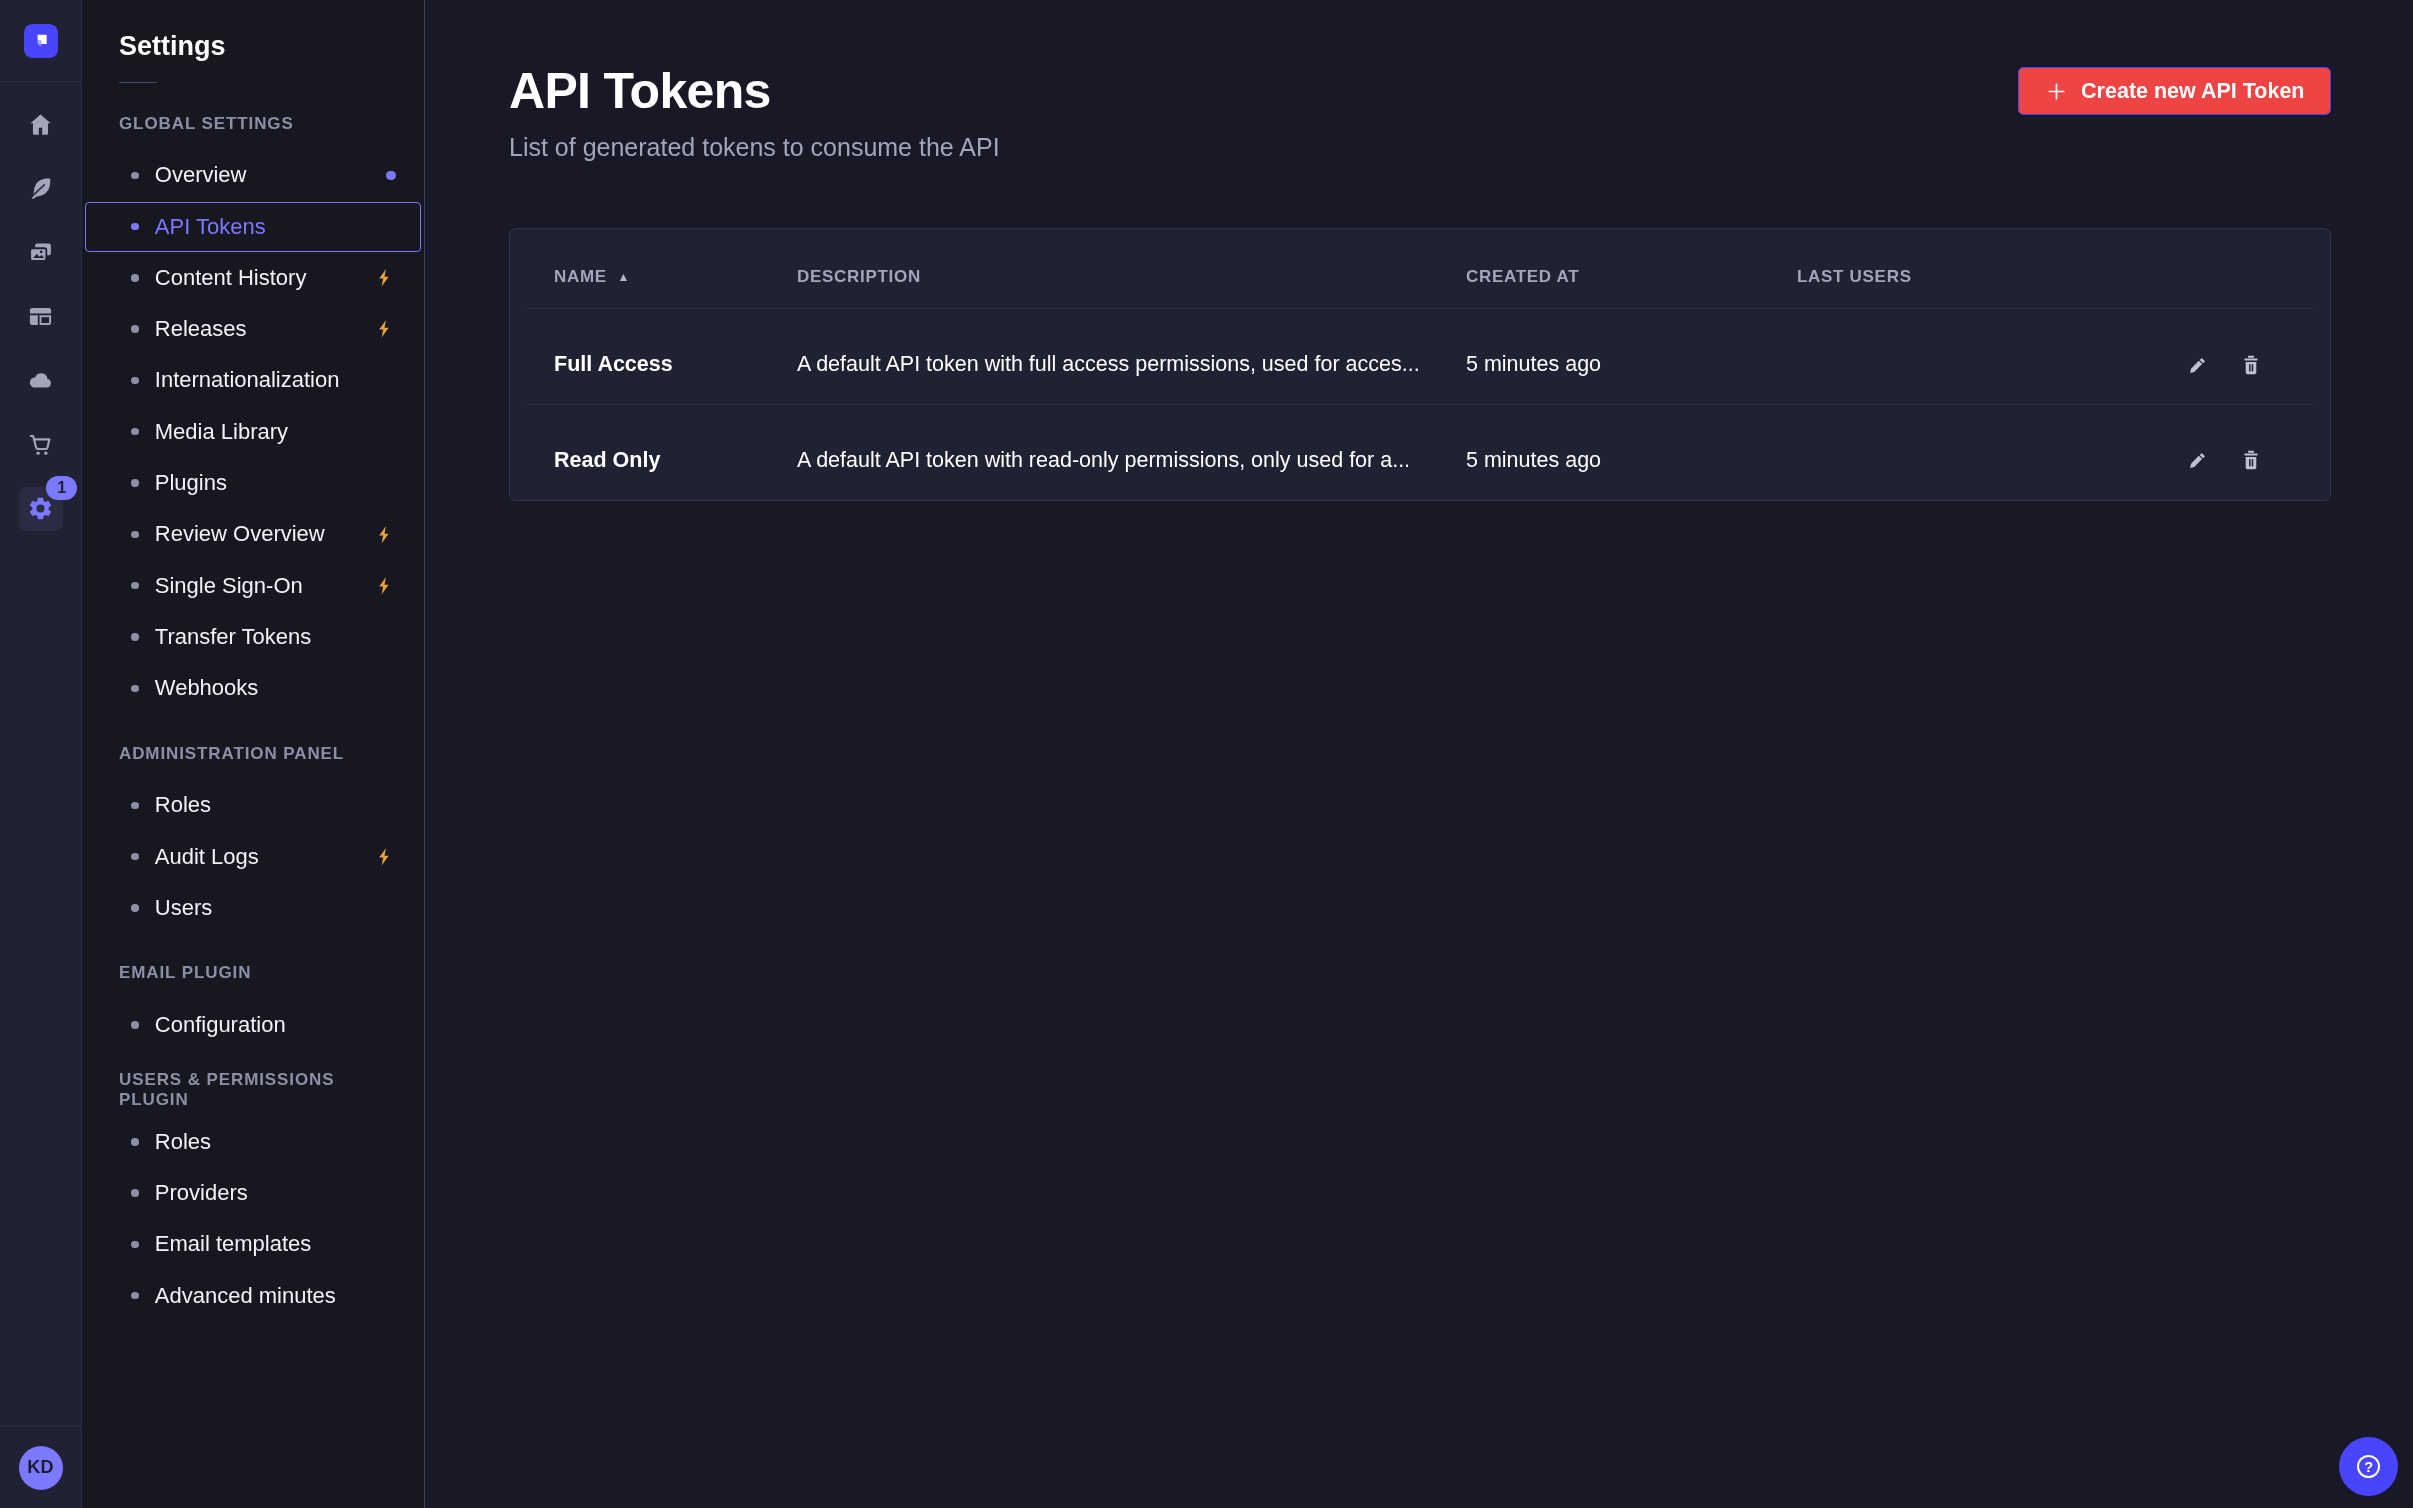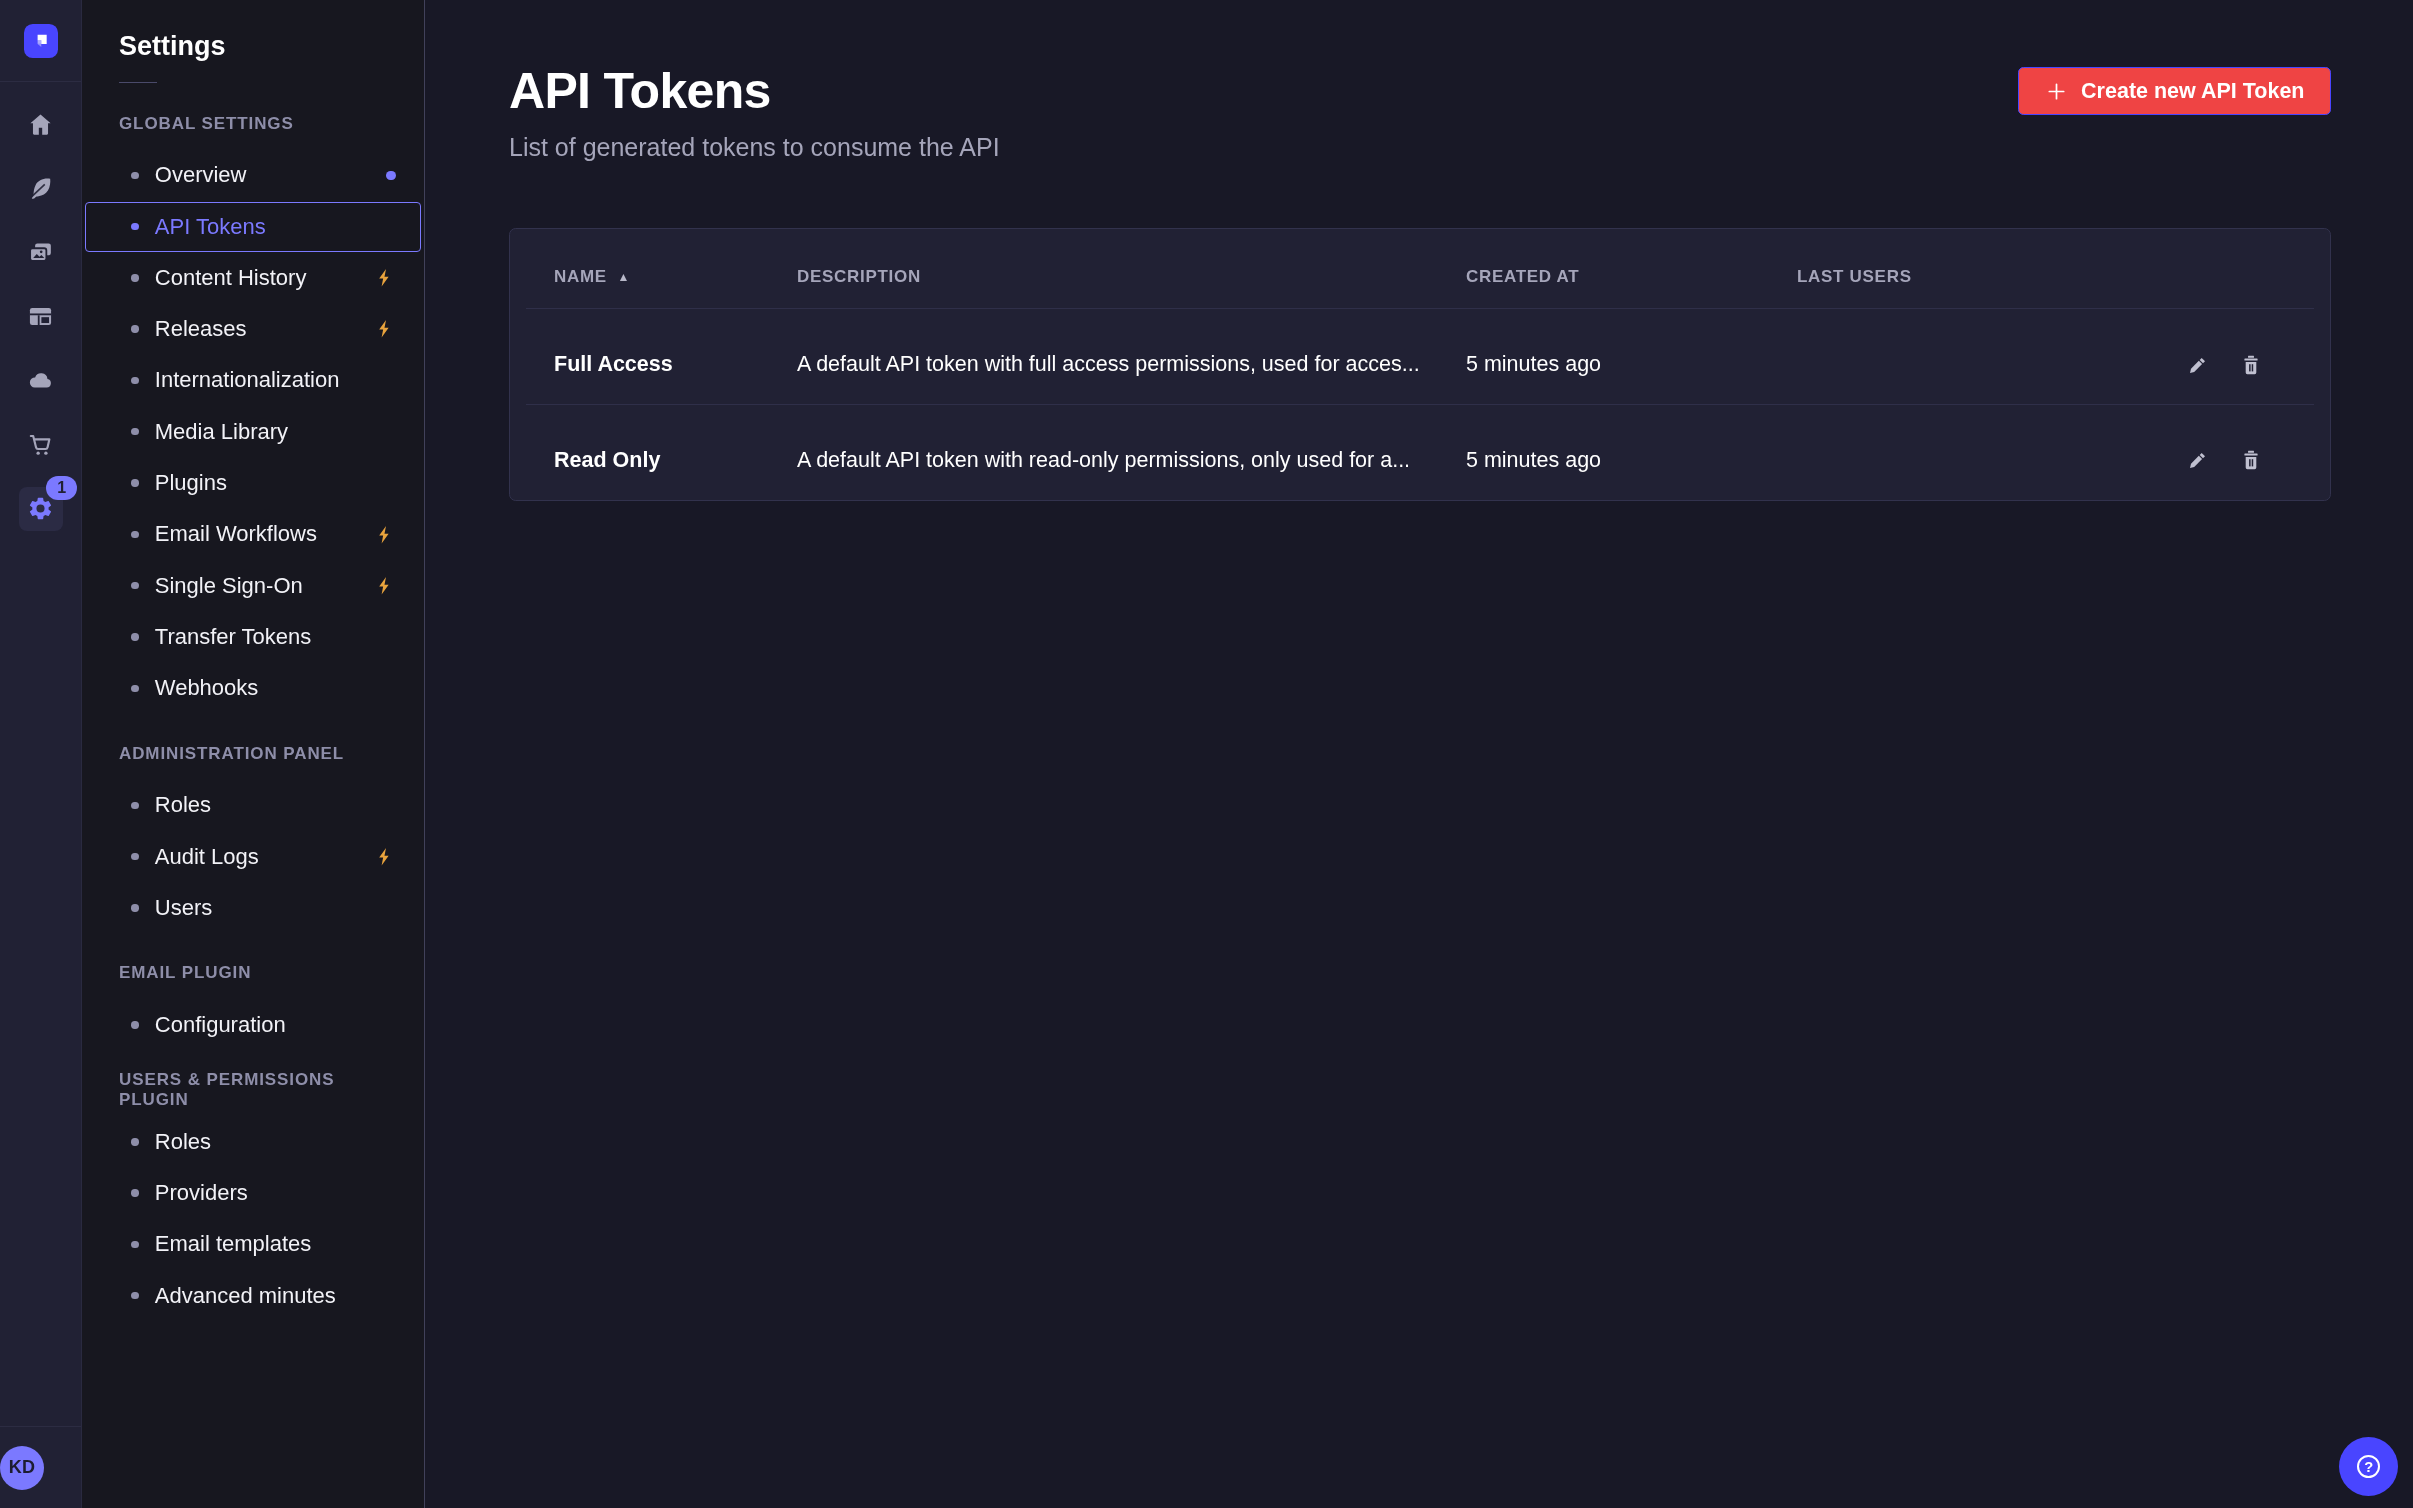--- a/index.html
+++ b/index.html
@@ -39,21 +39,21 @@
   }
   .settings-btn svg { width: 27px; height: 27px; fill: #7b79ff; }
   .settings-badge {
     position: absolute; top: -10.7px; right: -14.7px;
     min-width: 31px; height: 24px; padding: 0 6.7px; border-radius: 12px;
     background: #7b79ff; color: #212134; font-size: 16px; font-weight: 700;
     display: flex; align-items: center; justify-content: center;
   }
   .rail-bottom {
     margin-top: auto; width: 100%; height: 82px; border-top: 0.7px solid #2c2c42;
-    display: flex; align-items: center; justify-content: flex-start;
+    display: flex; align-items: center; justify-content: center;
   }
   .avatar {
     width: 44px; height: 44px; border-radius: 50%; background: #7b79ff;
     color: #1d1d31; font-size: 18px; font-weight: 700; letter-spacing: 0.3px;
     display: flex; align-items: center; justify-content: center; border: none; cursor: pointer;
   }
 
   
   .subnav {
     width: 343px; flex-shrink: 0; background: #17171f;
@@ -240,21 +240,21 @@
           <span class="lbl">Media Library</span>
           <span class="item-right"></span>
         </div>
         <div class="nav-item">
           <span class="bullet"></span>
           <span class="lbl">Plugins</span>
           <span class="item-right"></span>
         </div>
         <div class="nav-item">
           <span class="bullet"></span>
-          <span class="lbl">Email Workflows</span>
+          <span class="lbl">Review Overview</span>
           <span class="item-right">
             <svg viewBox="0 0 24 24" fill="#e8a33d">
               <path d="M13.4 2.3 5.8 12.9h4.4l-1.7 8.8 7.8-10.7h-4.6l1.7-8.7z"></path>
             </svg>
           </span>
         </div>
         <div class="nav-item">
           <span class="bullet"></span>
           <span class="lbl">Single Sign-On</span>
           <span class="item-right">

